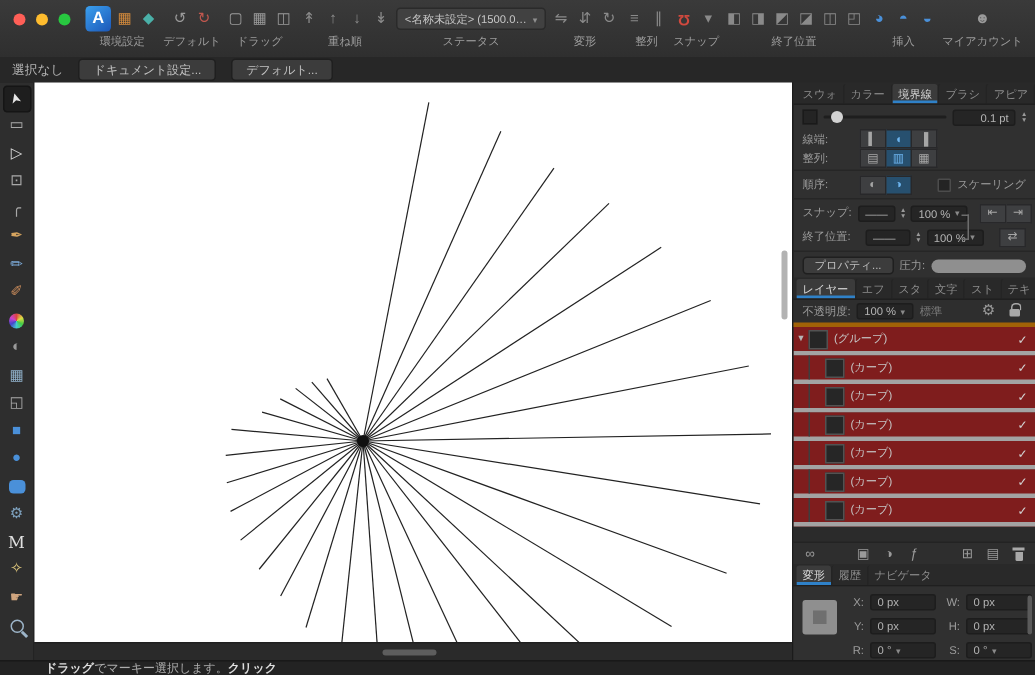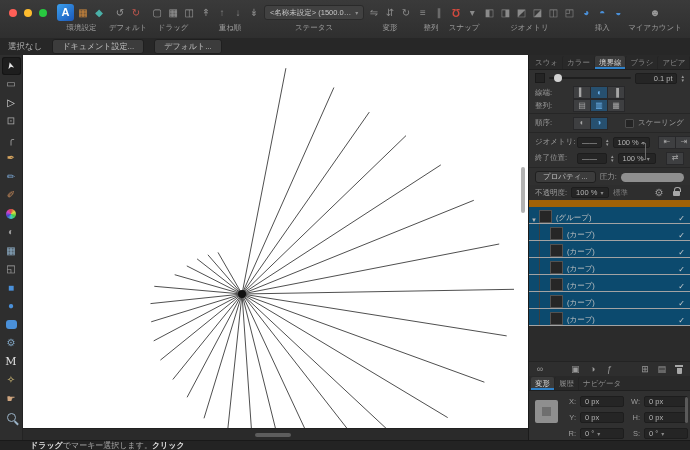--- a/index.html
+++ b/index.html
@@ -74,23 +74,23 @@
   .knob{position:absolute;left:6%;top:-3px;width:8px;height:8px;border-radius:50%;background:#d2d2d2}
   .stepper{display:flex;flex-direction:column;font-size:5px;line-height:4px;color:#9a9a9a}
   .hr{height:1px;background:#262626;margin:1px 0;flex:none}
   .chk{width:7px;height:7px;background:#242424;border:1px solid #4c4c4c;border-radius:1px;display:inline-block}
   .pbar{flex:1;height:9px;border-radius:4.5px;background:#8f8f8f}
   .pbtn{background:#3c3c3c;border:1px solid #1f1f1f;border-radius:3px;font-size:7.5px;color:#c0c0c0;
         padding:1px 7px;height:12px;display:inline-flex;align-items:center;box-sizing:border-box}
   .arrow-wrap{position:relative;display:flex;flex-direction:column;flex:none}
   .linkb{position:absolute;right:44px;top:9px;width:4px;height:15px;border:1px solid #6d6d6d;border-left:none}
   
-  .opacity-row{height:15px;background:#2e2e2e;border-bottom:7px solid #a16207}
+  .opacity-row{height:15px;background:#2e2e2e;border-bottom:3px solid #a16207}
   .llist{flex:1;overflow:hidden;background:#2b2b2b;display:flex;flex-direction:column}
-  .lrow{height:16px;display:flex;align-items:flex-end;background:#0c4a6e;border-bottom:1px solid #a3a3a3;
+  .lrow{height:16px;display:flex;align-items:center;background:#7f1d1d;border-bottom:3px solid #a3a3a3;
         padding-right:5px;flex:none}
   .disc{width:10px;text-align:center;font-size:6px;color:#b5b5b5;flex:none}
   .lindent{width:10px;height:100%;border-left:1px solid #3e3e3e;flex:none}
   .lthumb{width:11px;height:11px;background:#262626;border:1px solid #525252;margin-right:4px;flex:none}
   .llabel{font-size:7.5px;color:#c6c6c6;flex:1}
   .lcheck{font-size:8px;color:#d2d2d2}
   .lbar{height:14px;display:flex;align-items:center;padding:0 5px;gap:5px;background:#2e2e2e;
         border-top:1px solid #232323;flex:none}
   .lbar .icon{width:12px;height:12px;font-size:9px}
   .sp{flex:1}
@@ -193,21 +193,21 @@
         </div>
         <div class="tb-group" data-name="toolbar-group-geometry">
           <div class="tb-icons">
             <span class="icon" data-name="boolean-add-icon" style="color: rgb(138, 138, 138);">◧</span>
             <span class="icon" data-name="boolean-subtract-icon" style="color: rgb(138, 138, 138);">◨</span>
             <span class="icon" data-name="boolean-intersect-icon" style="color: rgb(138, 138, 138);">◩</span>
             <span class="icon" data-name="boolean-xor-icon" style="color: rgb(138, 138, 138);">◪</span>
             <span class="icon" data-name="boolean-divide-icon" style="color: rgb(138, 138, 138);">◫</span>
             <span class="icon" data-name="boolean-merge-icon" style="color: rgb(138, 138, 138);">◰</span>
           </div>
-          <div class="tb-label" data-name="toolbar-group-label">ジオメトリ</div>
+          <div class="tb-label" data-name="toolbar-group-label">終了位置</div>
         </div>
         <div class="tb-group" data-name="toolbar-group-insert">
           <div class="tb-icons">
             <span class="icon" data-name="insert-behind-icon" style="color: rgb(74, 144, 217);">◕</span>
             <span class="icon" data-name="insert-on-top-icon" style="color: rgb(74, 144, 217);">◓</span>
             <span class="icon" data-name="insert-inside-icon" style="color: rgb(74, 144, 217);">◒</span>
           </div>
           <div class="tb-label" data-name="toolbar-group-label">挿入</div>
         </div>
         <div class="tb-group" data-name="toolbar-group-my-account">
@@ -381,21 +381,21 @@
         </span>
       <span class="sp"></span>
       <span class="chk" data-name="scale-with-object-checkbox"></span>
       <span class="lbl" data-name="scaling-label">スケーリング</span>
     </div>
 
     <div class="hr"></div>
 
     <div class="arrow-wrap" data-name="arrowheads-section">
       <div class="row" style="height:16px" data-name="start-arrow-row">
-        <span class="lbl" style="width:38px" data-name="start-label">ジオメトリ:</span>
+        <span class="lbl" style="width:38px" data-name="start-label">スナップ:</span>
         <span class="input" style="width:30px" data-name="start-line-style">——</span>
         <span class="stepper" data-name="start-stepper">
             <span>▴</span>
             <span>▾</span>
           </span>
         <span class="input dd dim" style="width:38px" data-name="start-percent-input">
             <span>100 %</span>
           </span>
         <span class="sp"></span>
         <span id="arrow-btns" style="display:flex" data-name="arrowhead-buttons">
@@ -422,20 +422,28 @@
     </div>
 
     <div class="hr"></div>
 
     <div class="row" style="height:16px" data-name="pressure-row">
       <span class="pbtn" data-name="properties-button">プロパティ...</span>
       <span class="lbl" data-name="pressure-label">圧力:</span>
       <span class="pbar" data-name="pressure-profile-bar"></span>
     </div>
 
+    <div class="rp-tabs" id="layer-tabs" data-name="layers-panel-tabs">
+        <span class="rp-tab active" data-name="tab-layers">レイヤー</span>
+        <span class="rp-tab" data-name="tab-effects">エフ</span>
+        <span class="rp-tab" data-name="tab-styles">スタ</span>
+        <span class="rp-tab" data-name="tab-character">文字</span>
+        <span class="rp-tab" data-name="tab-stock">スト</span>
+        <span class="rp-tab" data-name="tab-text-styles">テキ</span>
+      </div>
 
     <div class="row opacity-row" data-name="layer-opacity-row">
       <span class="lbl" data-name="opacity-label">不透明度:</span>
       <span class="input dd" style="width:38px" data-name="opacity-input">
           <span>100 %</span>
         </span>
       <span class="lbl dim" data-name="blend-mode-dropdown">標準</span>
       <span class="sp"></span>
       <span id="layer-header-icons" style="display:flex;gap:4px" data-name="layer-header-icons">
           <span class="icon" data-name="gear-icon">⚙</span>

